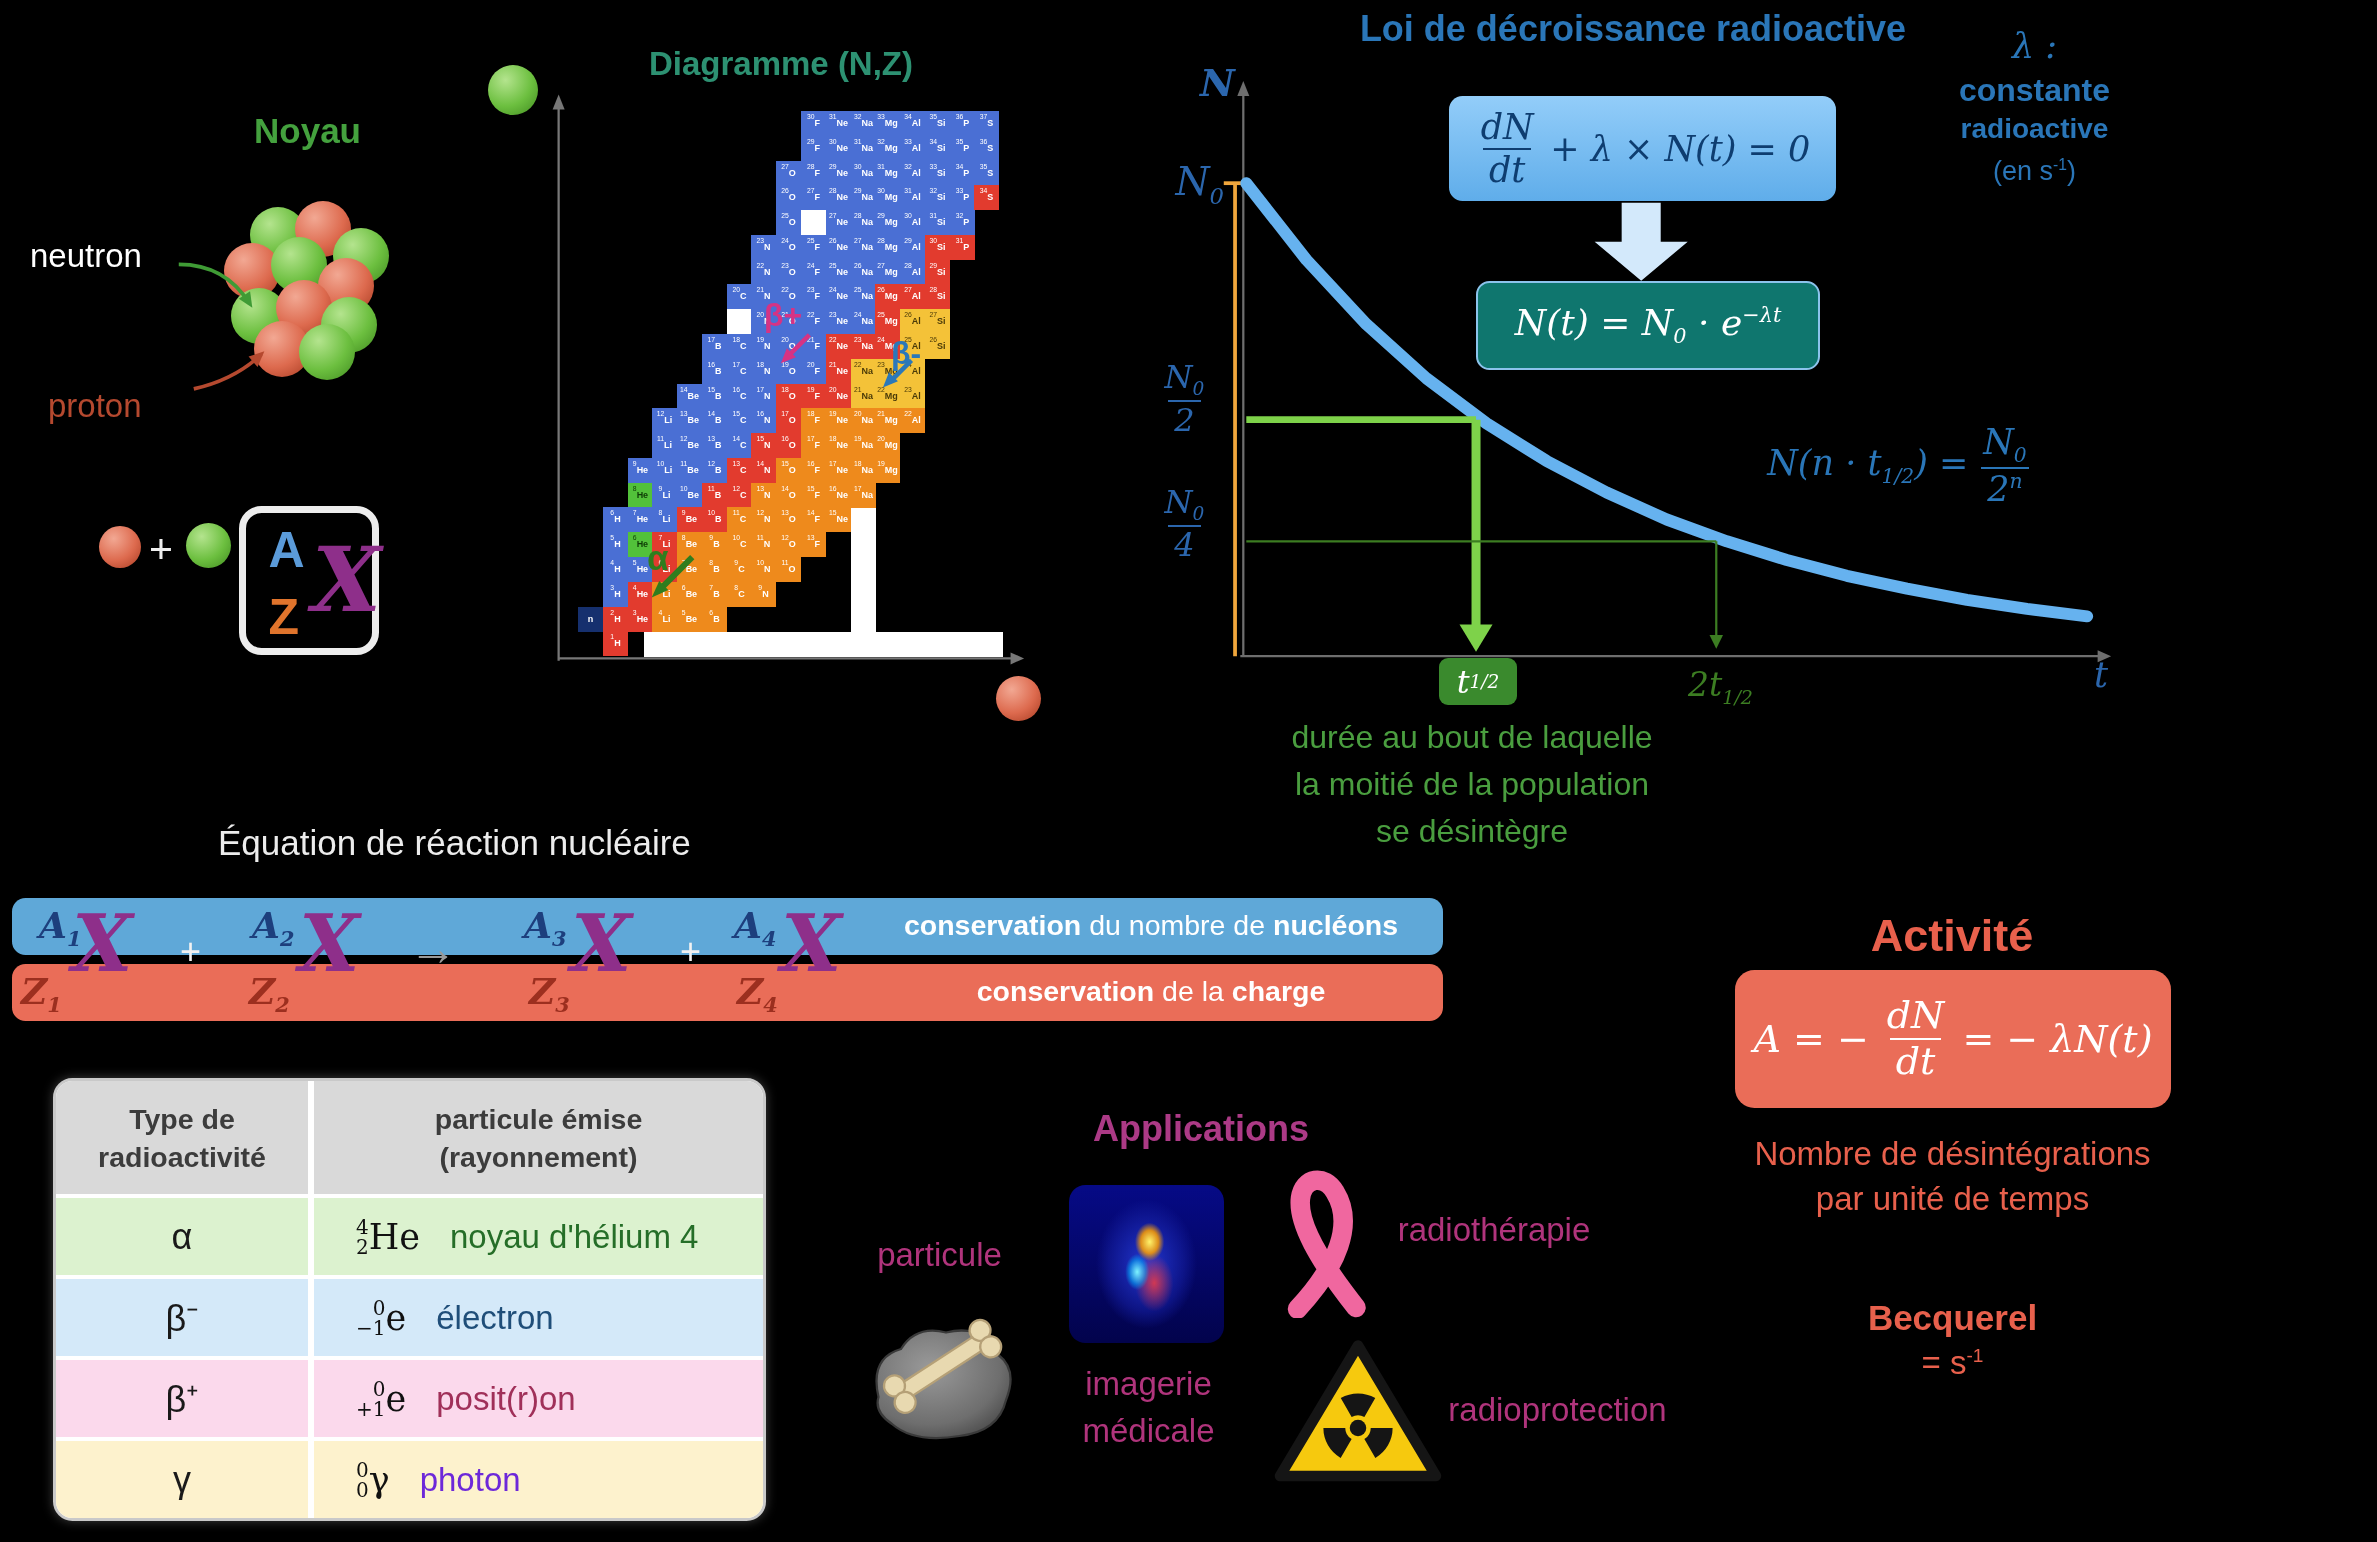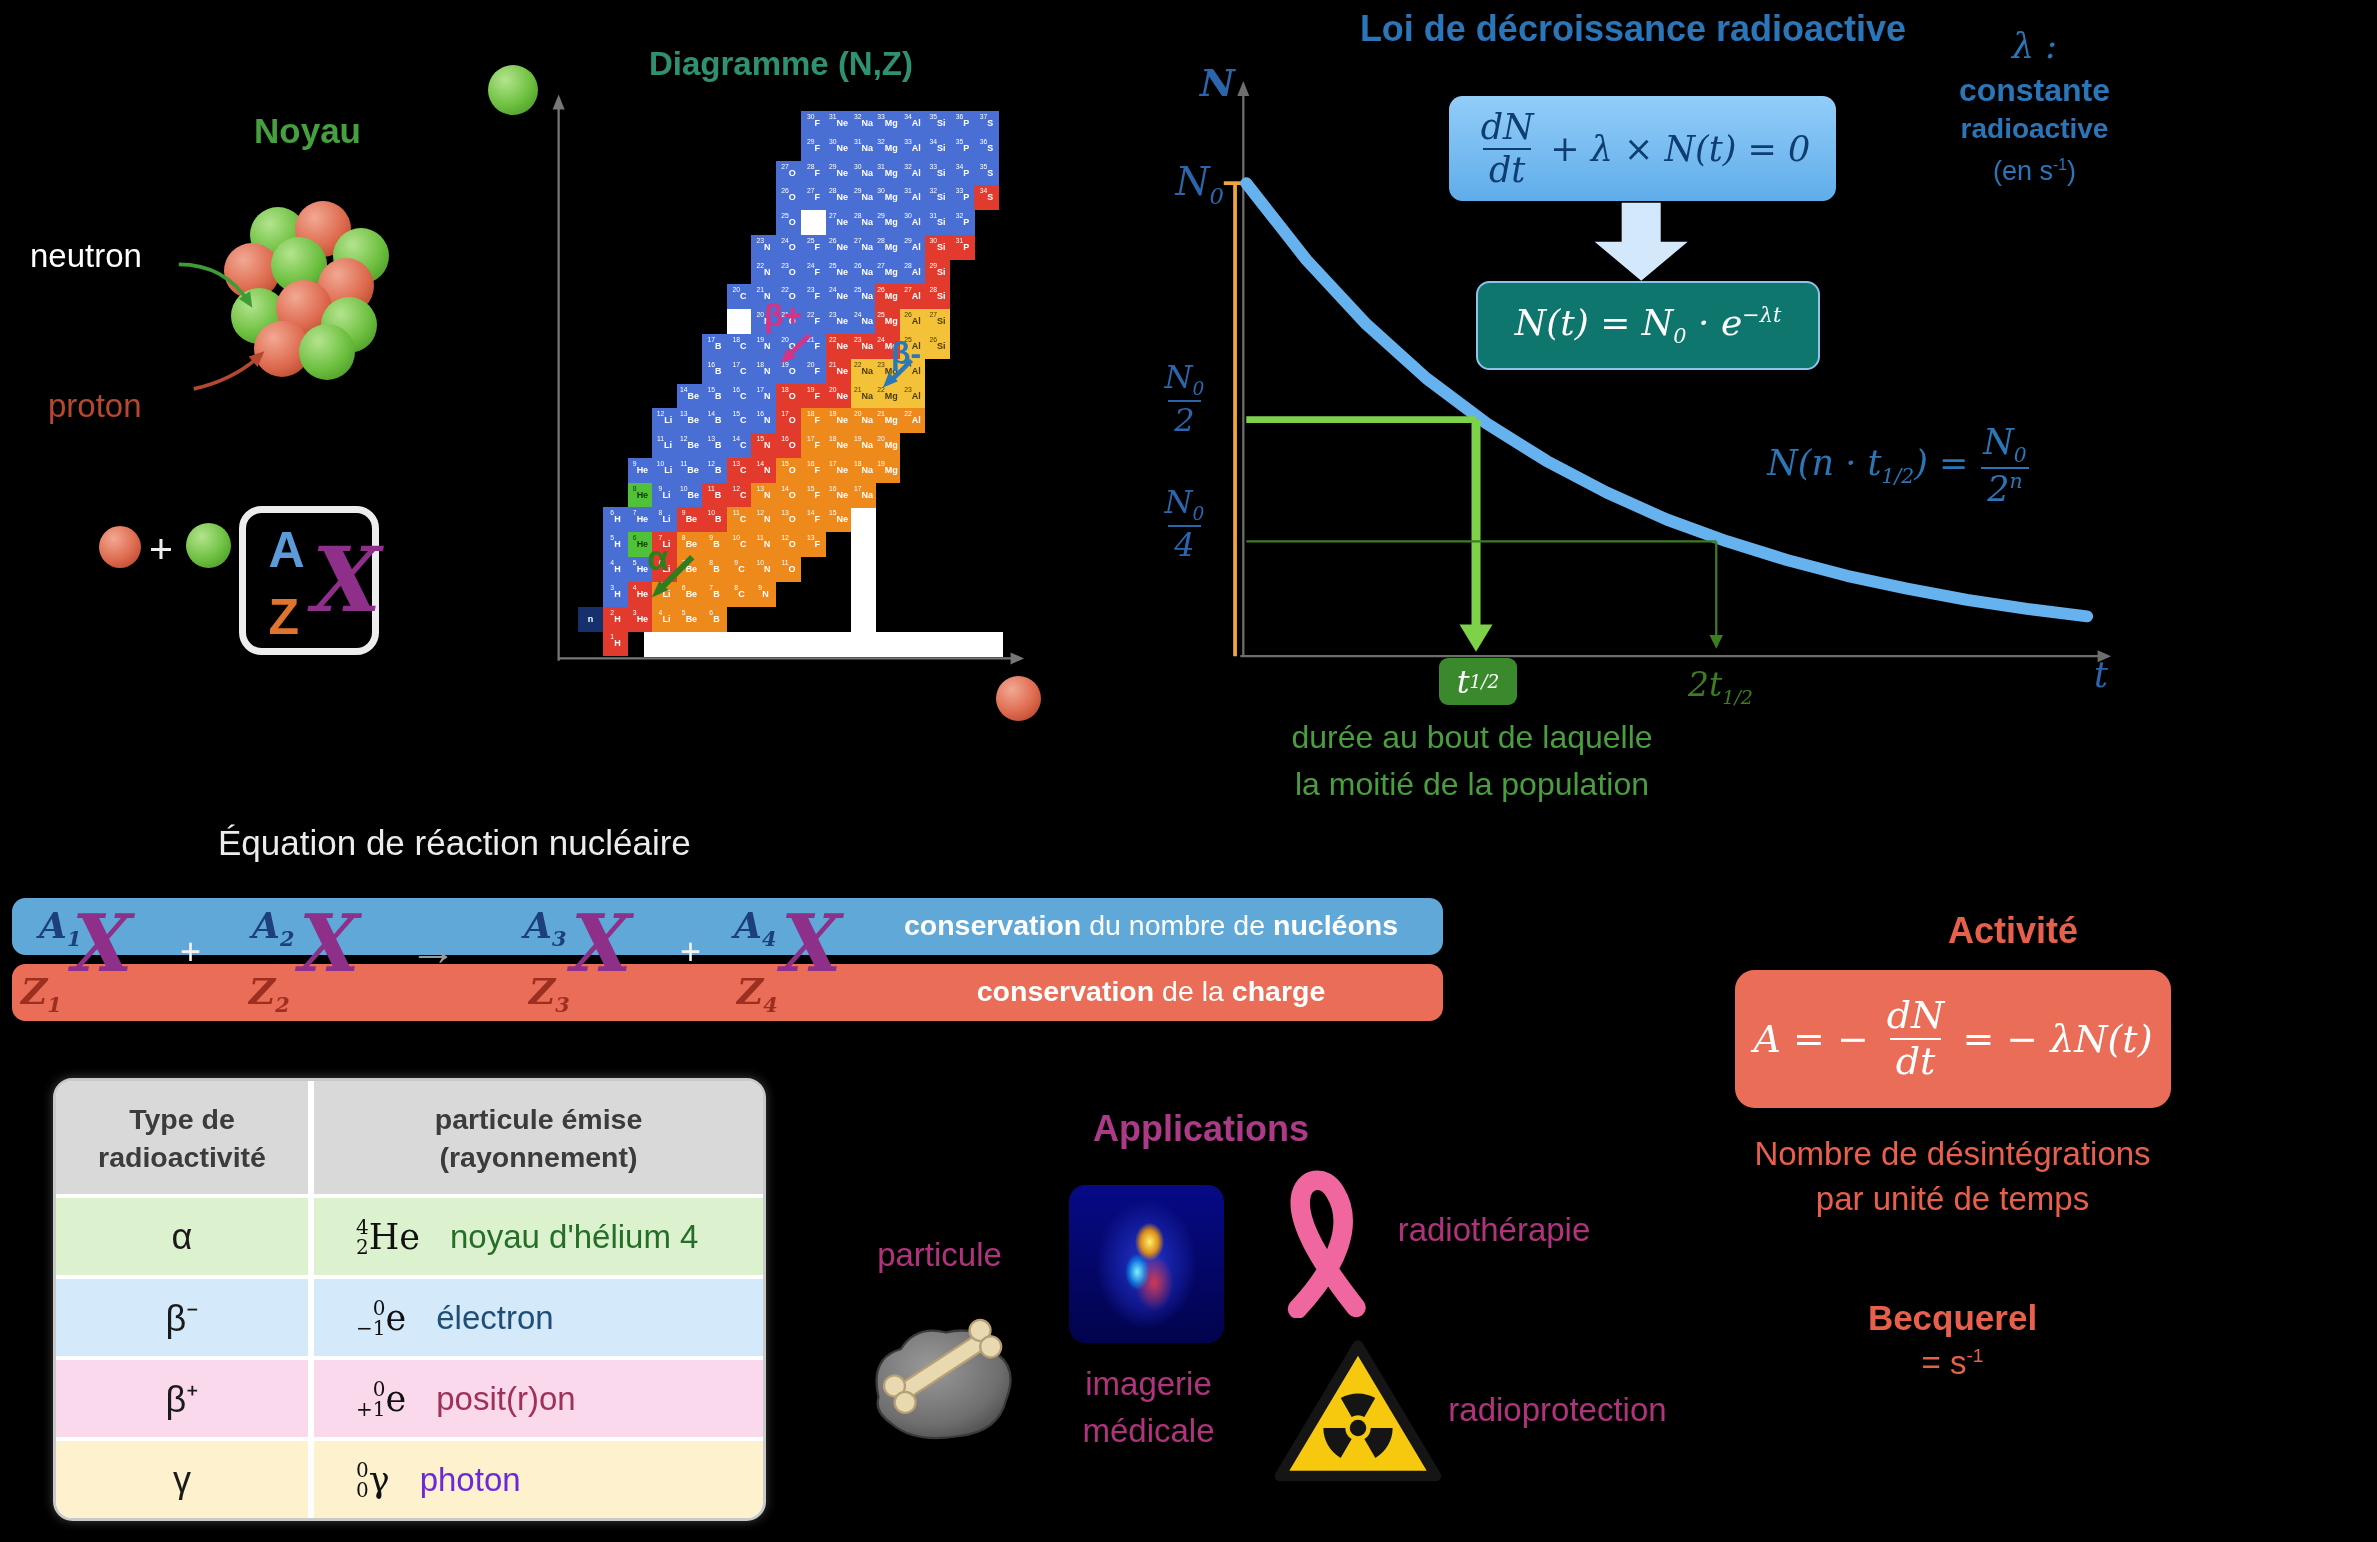--- a/index.html
+++ b/index.html
@@ -956,20 +956,21 @@
   <div class="abs math" style="left:1735px;top:422px;width:330px;display:flex;align-items:center;justify-content:center;gap:9px;font-size:35px;color:#2a76b8">
     <span><span>N(n · t</span><sub>1/2</sub><span>) =</span></span>
     <span class="frac">
       <span class="num"><span>N</span><sub>0</sub></span>
       <span class="den"><span>2</span><sup>n</sup></span>
     </span>
   </div>
 
   <div class="abs ctr" style="left:1209px;top:719px;width:526px;font-size:32px;color:#4a9e3f">durée au bout de laquelle</div>
   <div class="abs ctr" style="left:1209px;top:766px;width:526px;font-size:32px;color:#4a9e3f">la moitié de la population</div>
+  <div class="abs ctr" style="left:1209px;top:813px;width:526px;font-size:32px;color:#4a9e3f">se désintègre</div>
 
   <div class="abs" style="left:218px;top:823px;font-size:35px;color:#ececec">Équation de réaction nucléaire</div>
 
   <div class="abs barblue" style="left:12px;top:898px;width:1431px;height:57px"></div>
   <div class="abs barred" style="left:12px;top:964px;width:1431px;height:57px"></div>
 
   <span class="abs math eqA" style="left:39px;top:904px"><span>A</span><sub>1</sub></span>
   <span class="abs math eqX" style="left:72px;top:898px">X</span>
   <span class="abs math eqZ" style="left:21px;top:970px"><span>Z</span><sub>1</sub></span>
 
@@ -1103,21 +1104,21 @@
     <path d="M116 14 L220 188 L12 188 Z" fill="#f6c90e" stroke="#151515" stroke-width="14" stroke-linejoin="round"></path>
     <g fill="#151515">
       <circle cx="116" cy="124" r="11"></circle>
       <path d="M93 84 A46 46 0 0 1 139 84 L124.5 109.3 A17 17 0 0 0 107.5 109.3 Z"></path>
       <path d="M93 84 A46 46 0 0 1 139 84 L124.5 109.3 A17 17 0 0 0 107.5 109.3 Z" transform="rotate(120 116 124)"></path>
       <path d="M93 84 A46 46 0 0 1 139 84 L124.5 109.3 A17 17 0 0 0 107.5 109.3 Z" transform="rotate(240 116 124)"></path>
     </g>
   </svg>
   <div class="abs ctr appmag" style="left:1430px;top:1391px;width:255px">radioprotection</div>
 
-  <div class="abs ctr bold actred" style="left:1878px;top:910px;width:270px;font-size:36px">Activité</div>
+  <div class="abs ctr bold actred" style="left:1817px;top:910px;width:270px;font-size:45px">Activité</div>
 
   <div class="abs actbox math" style="left:1735px;top:970px;width:436px;height:138px">
     <span>A = −</span>
     <span class="frac">
         <span class="num">dN</span>
         <span class="den">dt</span>
       </span>
     <span>= − λN(t)</span>
   </div>
 

